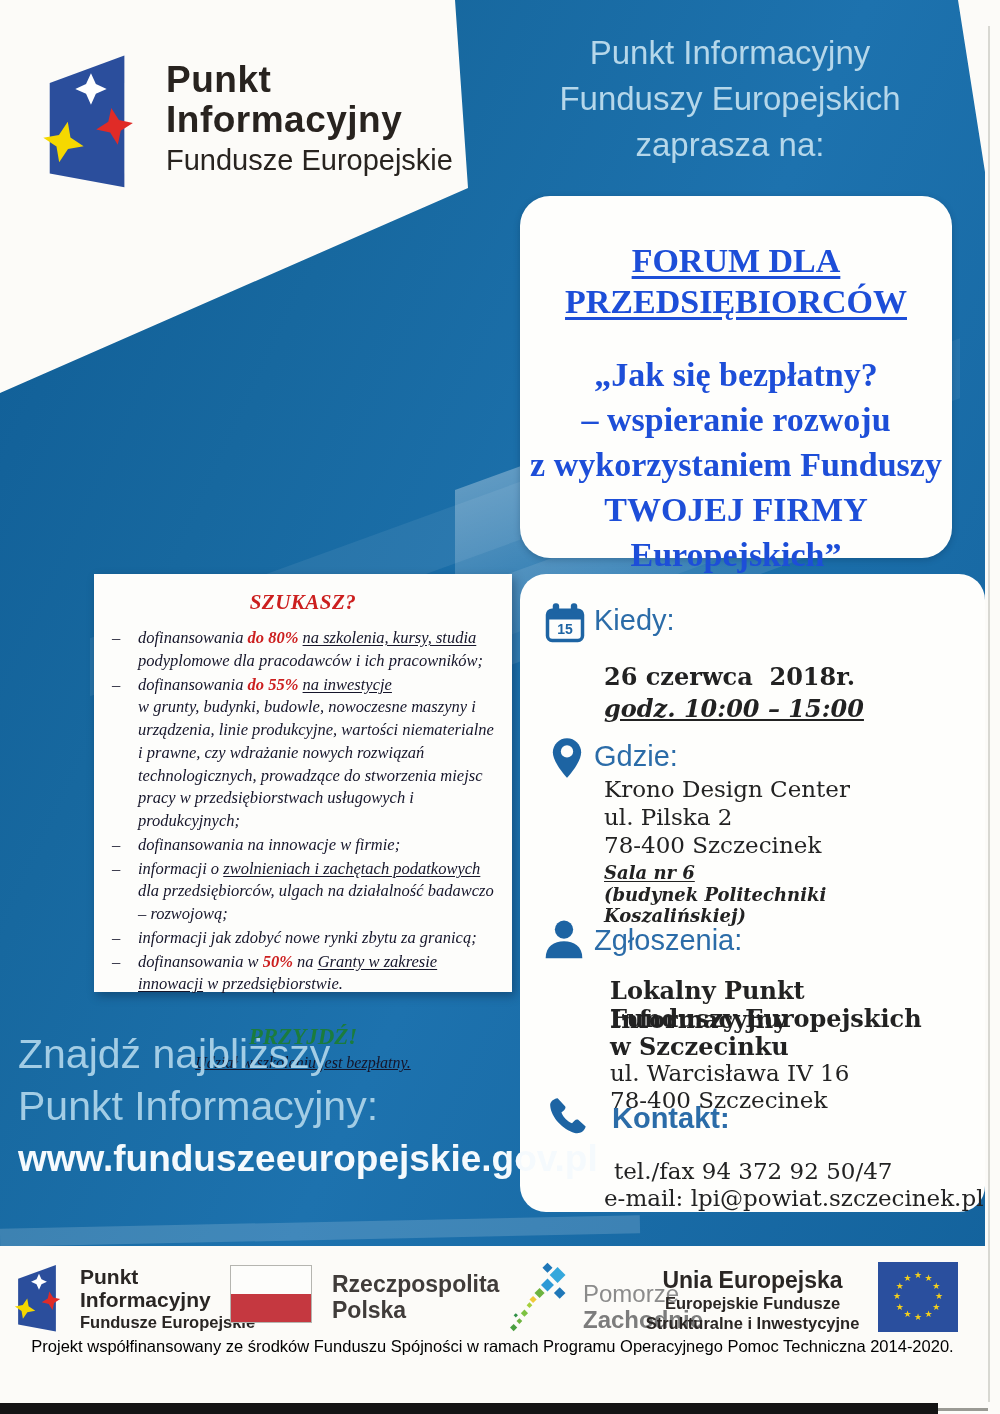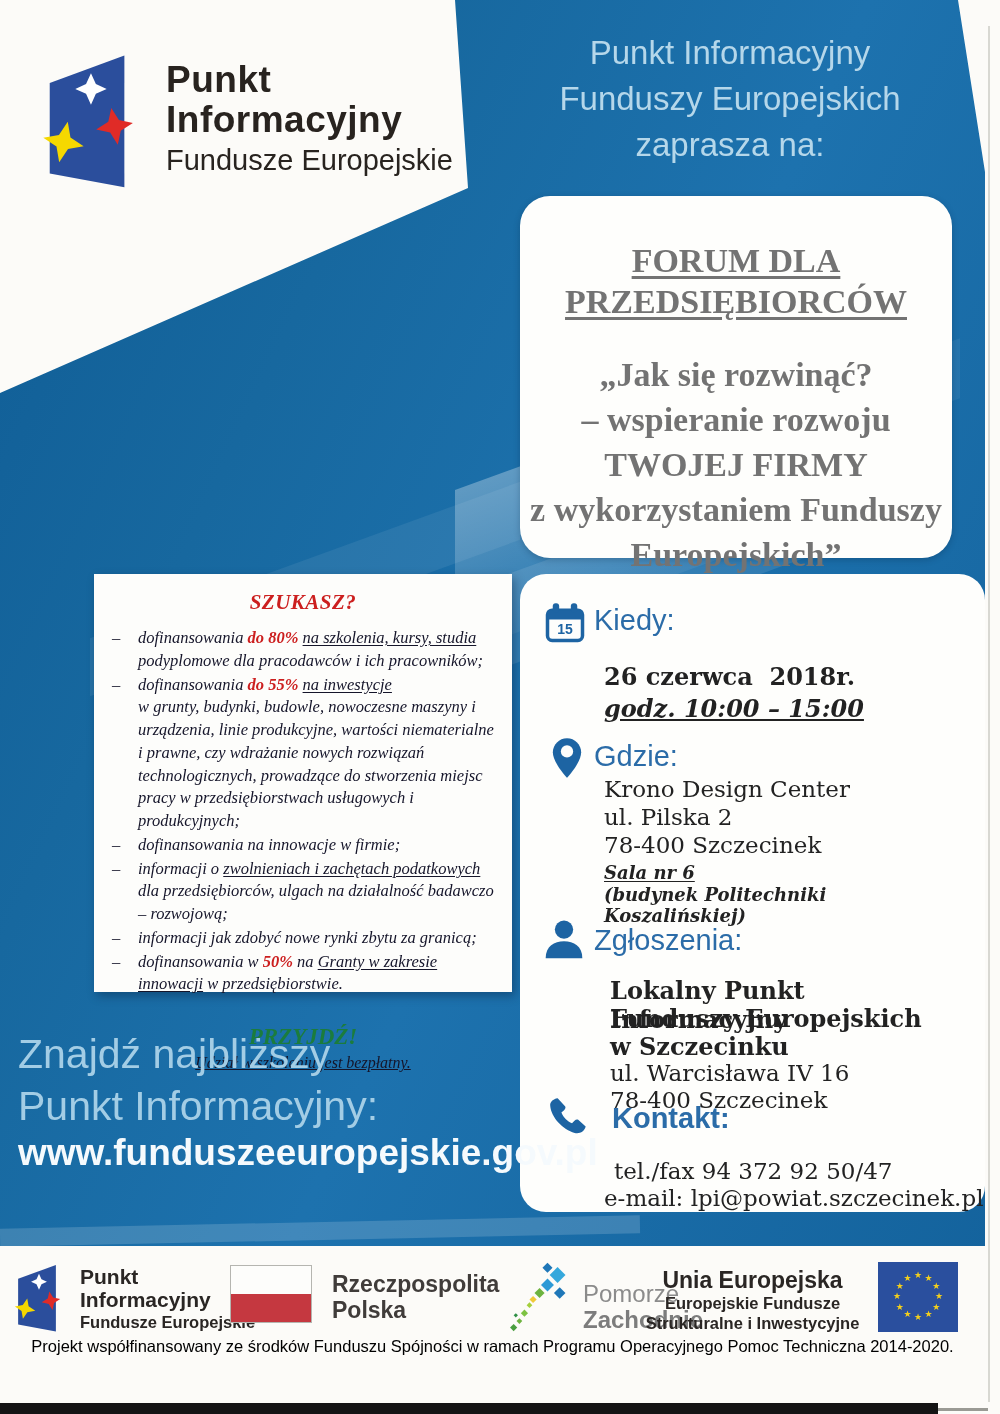--- a/index.html
+++ b/index.html
@@ -24,21 +24,21 @@
   .logo-main{position:absolute;left:30px;top:32px;display:flex;align-items:flex-start;}
   .logo-text{margin-left:18px;margin-top:28px;color:#28231f;}
   .logo-text .l1{font-size:37px;font-weight:bold;line-height:40px;letter-spacing:.5px;}
   .logo-text .l3{font-size:29px;font-weight:normal;line-height:40px;}
   
   .invite{position:absolute;left:482px;top:30px;width:496px;text-align:center;
     color:#b5d7ea;font-size:33px;line-height:46px;font-weight:400;}
   
   .title-card{position:absolute;left:520px;top:196px;width:432px;height:362px;background:#fefefc;
     border-radius:30px;box-shadow:0 2px 6px rgba(0,30,60,.25);text-align:center;
-    font-family:"Liberation Serif",serif;color:#737373;}
+    font-family:"Liberation Serif",serif;color:#1d4ed8;}
   .title-card .head{margin-top:44px;font-size:34px;font-weight:bold;line-height:41px;
     text-decoration:underline;text-underline-offset:4px;}
   .title-card .quote{margin-top:30px;font-size:34px;font-weight:bold;line-height:45px;}
   
   .szukasz-box{position:absolute;left:94px;top:574px;width:418px;height:418px;background:#fdfdfb;
     box-shadow:3px 4px 9px rgba(0,20,50,.35);padding:16px 14px 0 14px;box-sizing:border-box;
     font-family:"Liberation Serif",serif;color:#15152a;}
   .szukasz-title{text-align:center;color:#cc1f1f;font-size:21px;font-weight:bold;font-style:italic;
     letter-spacing:.5px;margin-bottom:12px;}
   .szukasz-list{list-style:none;margin:0;padding:0;font-style:italic;font-size:16.5px;line-height:1.38;}
@@ -54,21 +54,21 @@
   .right-panel{position:absolute;left:520px;top:574px;width:465px;height:638px;background:#fefefc;
     border-radius:26px;font-family:"DejaVu Serif",serif;color:#222;}
   .sec-label{position:absolute;font-family:"Liberation Sans",sans-serif;color:#2b6ca8;font-size:29px;}
   .icon{position:absolute;}
   .serif-b{position:absolute;font-weight:bold;font-size:24px;}
   .serif-r{position:absolute;font-size:23px;}
   .sala-line{position:absolute;font-weight:bold;font-style:italic;font-size:18px;}
   
   .find{position:absolute;left:18px;top:1028px;color:#a3cde5;}
   .find .f1{font-size:41px;line-height:52px;font-weight:400;}
-  .find .url{font-size:37px;font-weight:bold;color:#f5fafd;}
+  .find .url{font-size:37px;font-weight:bold;color:#f5fafd;margin-top:6px;}
   
   .footer{position:absolute;left:0;top:1245px;width:1000px;height:158px;}
   .f-pi{position:absolute;left:8px;top:8px;display:flex;}
   .f-pi-text{margin-left:12px;margin-top:12px;color:#2a2624;font-weight:bold;}
   .f-pi-text .a{font-size:21px;line-height:23px;}
   .f-pi-text .b{font-size:16.5px;line-height:23px;}
   .pl-flag{position:absolute;left:230px;top:20px;width:82px;height:58px;border:1px solid #b5b5b0;box-sizing:border-box;}
   .pl-flag .wt{height:50%;background:#fdfdfb;}
   .pl-flag .rd{height:50%;background:#c53840;}
   .f-poland{position:absolute;left:332px;top:26px;color:#403c3a;font-weight:bold;font-size:23px;line-height:26px;}
@@ -114,24 +114,24 @@
     <div>Funduszy Europejskich</div>
     <div>zaprasza na:</div>
   </div>
 
   <div class="title-card">
     <div class="head">
       <div>FORUM DLA</div>
       <div>PRZEDSIĘBIORCÓW</div>
     </div>
     <div class="quote">
-      <div>„Jak się rozwinąć?</div>
+      <div>„Jak się bezpłatny?</div>
       <div>– wspieranie rozwoju</div>
+      <div>z wykorzystaniem Funduszy</div>
       <div>TWOJEJ FIRMY</div>
-      <div>z wykorzystaniem Funduszy</div>
       <div>Europejskich”</div>
     </div>
   </div>
 
   <div class="szukasz-box">
     <div class="szukasz-title">SZUKASZ?</div>
     <ul class="szukasz-list">
       <li class="item">
         <span class="dash">–</span>
         <span class="itxt"><span>dofinansowania </span><span class="red">do 80% </span><span class="u">na szkolenia, kursy, studia</span><span> podyplomowe dla pracodawców i ich pracowników;</span></span>

